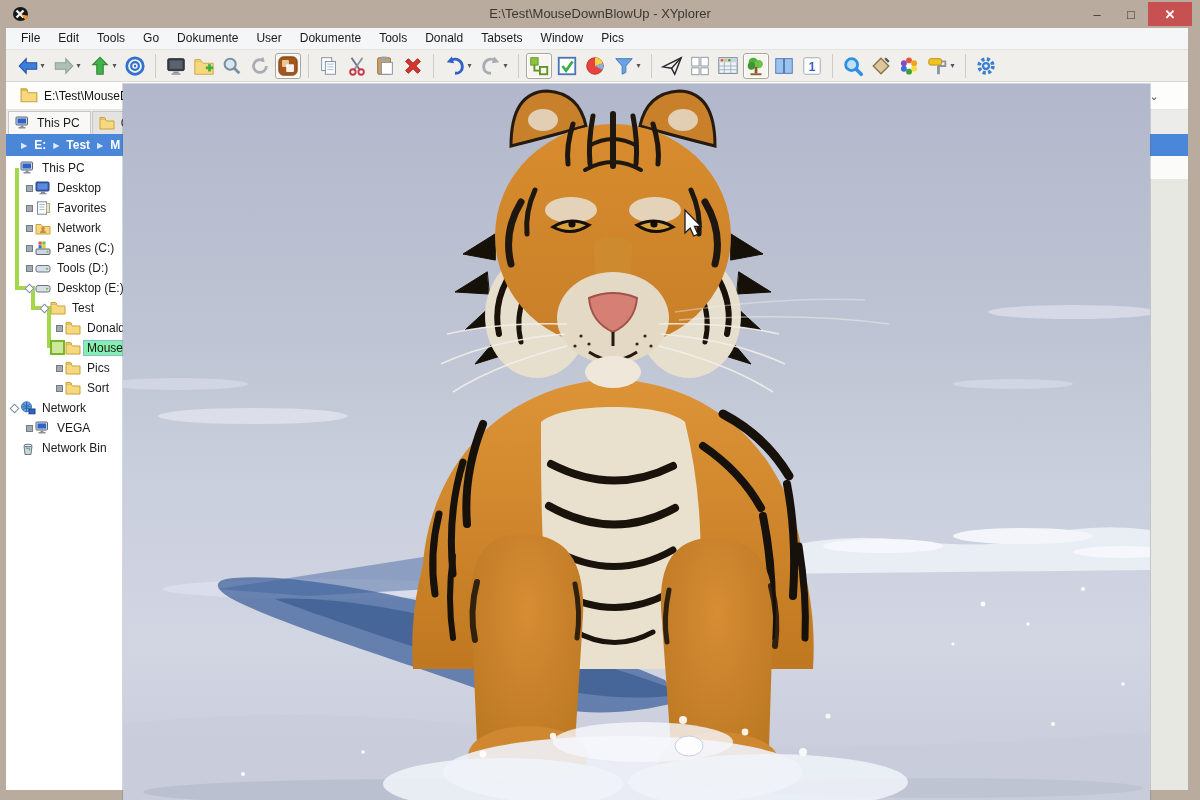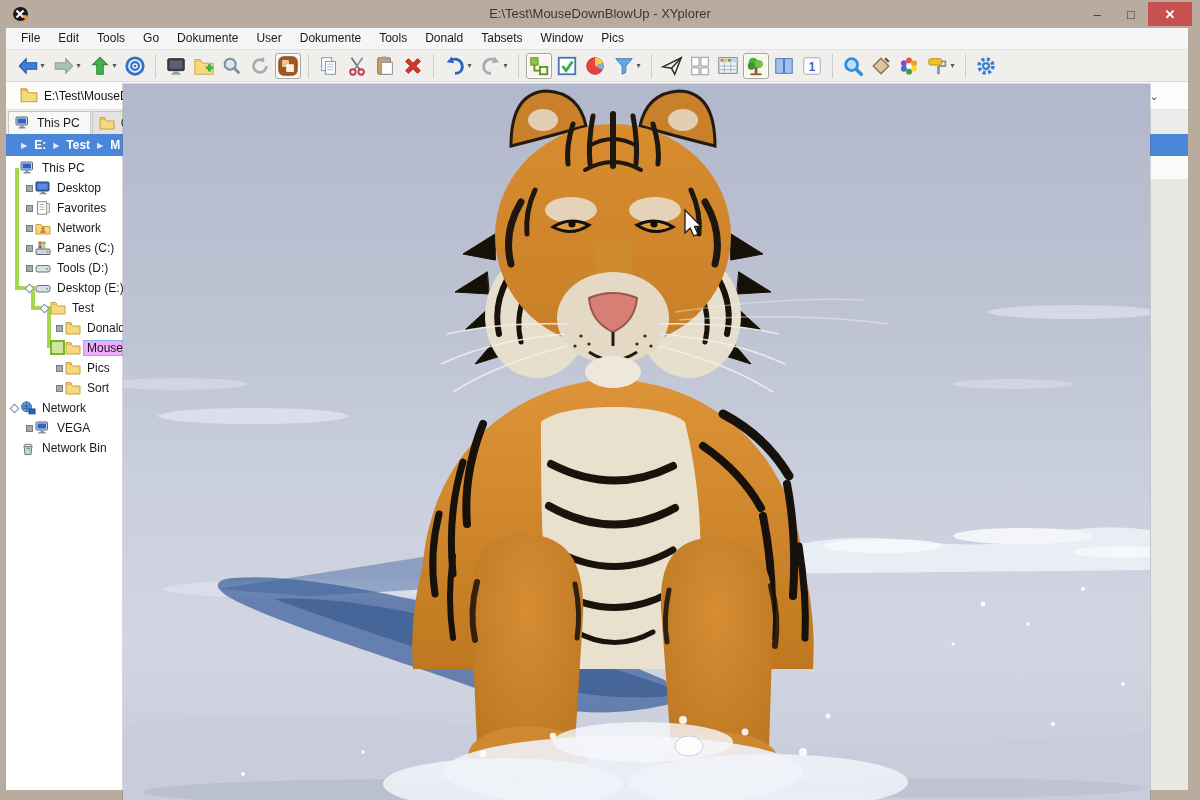--- a/index.html
+++ b/index.html
@@ -50,21 +50,21 @@
   .filepane .body { position:absolute; left:0; top:23px; right:0; bottom:0; background:#e6e8e1; }
 
   .treepanel { position:absolute; left:0; top:0; width:244px; height:634px; background:#fff; overflow:hidden; }
   .tree-rows { position:absolute; left:0; top:2px; right:0; }
   .tree-row { height:20px; display:flex; align-items:center; position:relative; }
   .t-toggle { width:12px; display:flex; align-items:center; justify-content:center; flex:0 0 12px; }
   .tog-square { width:7px; height:7px; background:#a4aab2; border:1px solid #767c84; }
   .tog-diamond { width:7px; height:7px; background:#fff; border:1px solid #7a8aa0; transform:rotate(45deg); }
   .t-icon { width:18px; flex:0 0 18px; display:flex; align-items:center; }
   .t-label { padding:1px 4px; white-space:nowrap; font-size:12px; }
-  .t-label.selected { background:#f0abfc; border:1px solid #88b8e8; padding:0 3px; }
+  .t-label.selected { background:#86efac; border:1px solid #88b8e8; padding:0 3px; }
   .path-seg { position:absolute; background:#a5d74d; z-index:1; }
   .path-marker { position:absolute; left:44px; top:184px; width:15px; height:15px; background:#cde89d; border:2px solid #76b82a; z-index:2; }
   .tree-row > * { position:relative; z-index:3; }
 
   
   .blowup { position:absolute; left:123px; top:84px; width:1027px; height:716px; z-index:50; box-shadow:0 0 0 1px rgba(90,95,110,.25); }
   .blowup svg { display:block; }
 </style>
 </head>
 <body>

